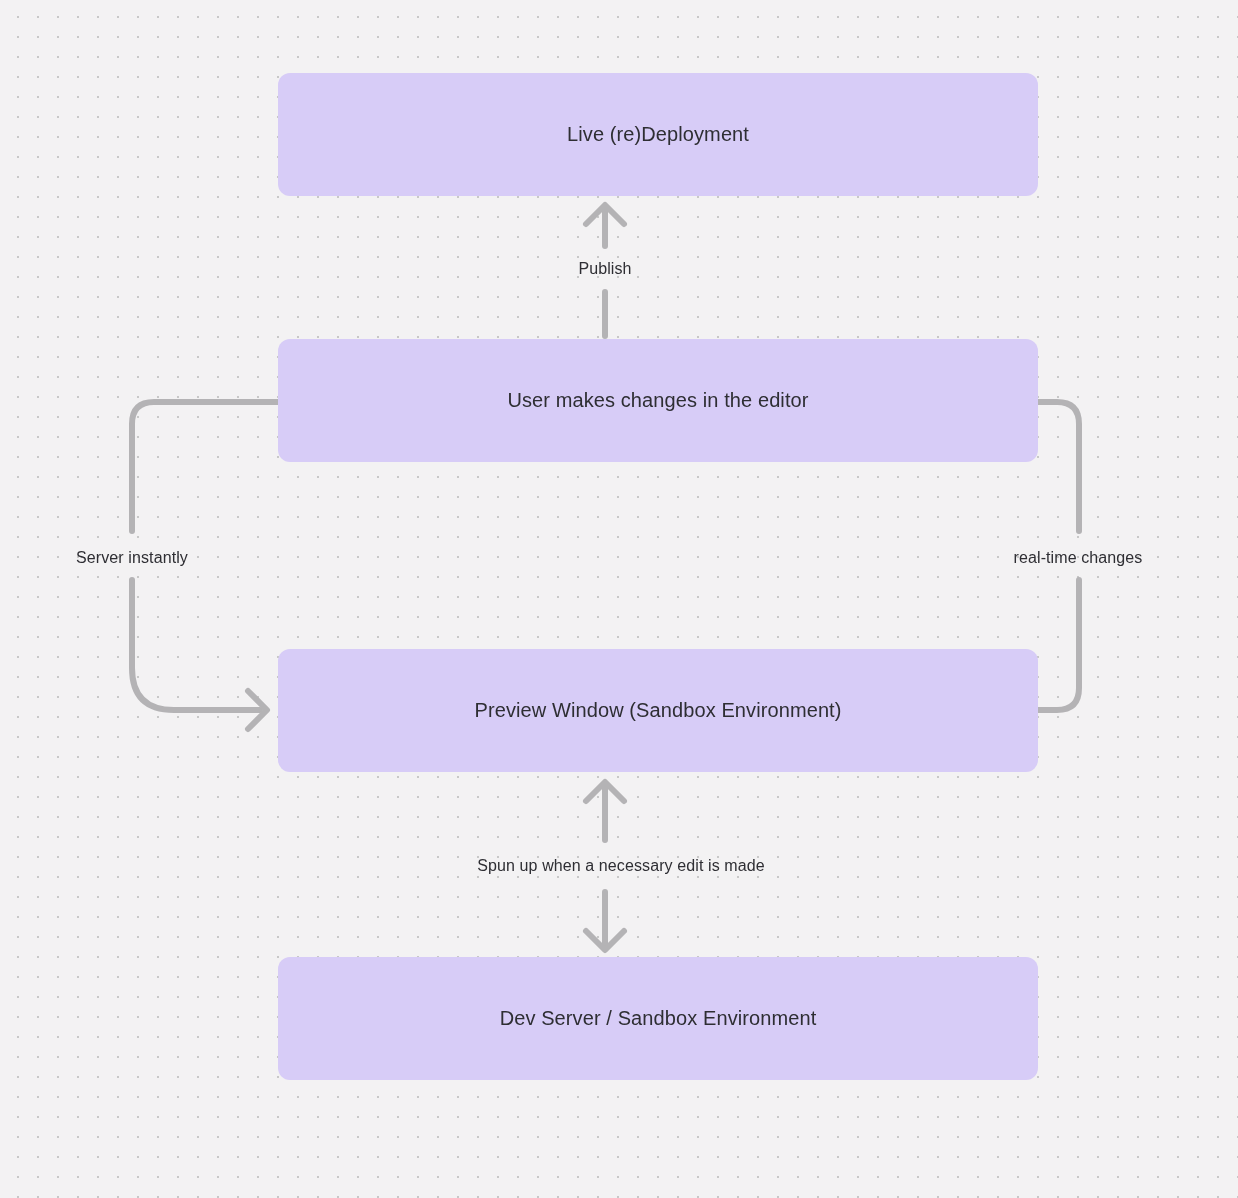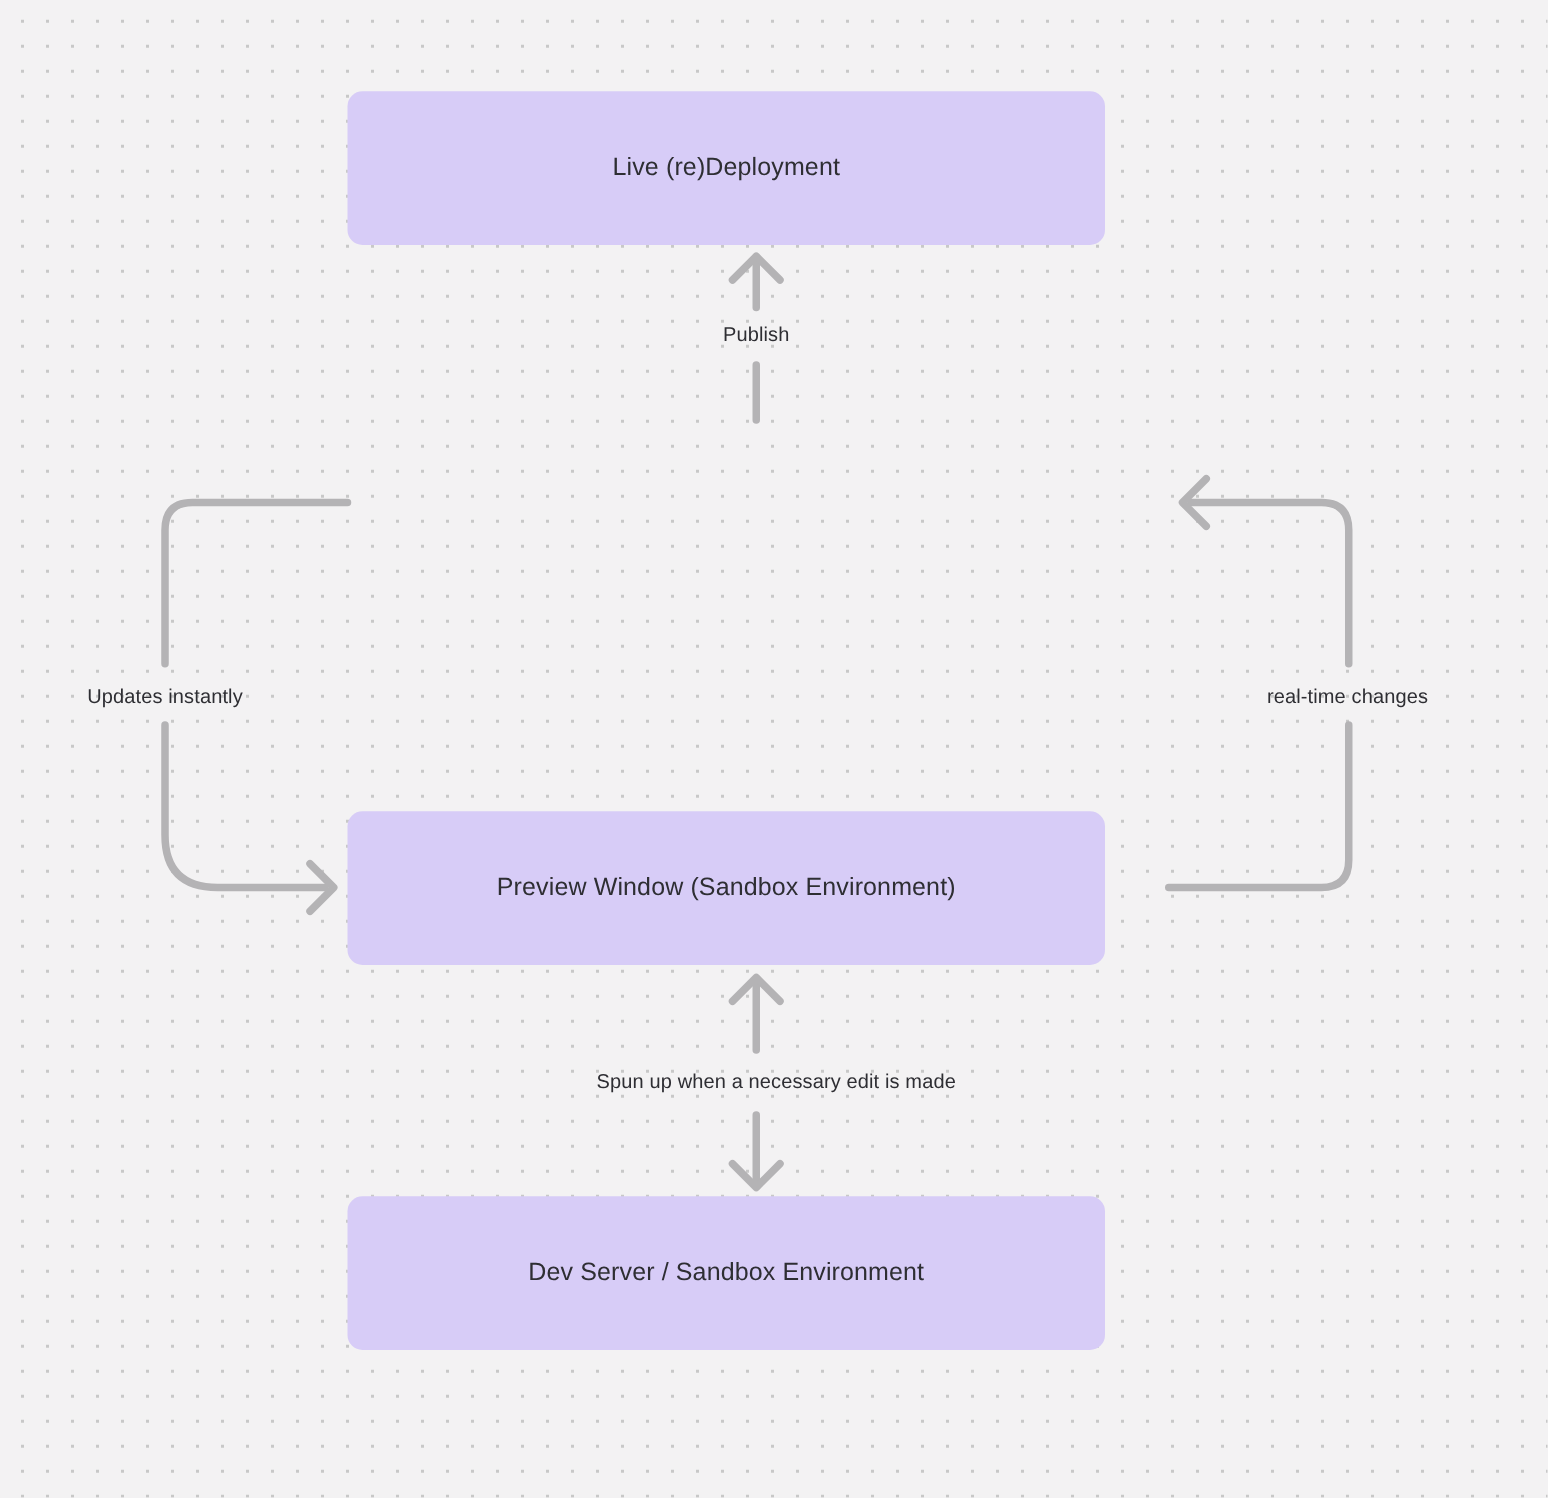--- a/index.html
+++ b/index.html
@@ -34,21 +34,21 @@
   .edges-layer path{
     fill:none;
     stroke:var(--arrow);
     stroke-width:6;
     stroke-linecap:round;
     stroke-linejoin:round;
   }
   .node{
     position:absolute;
     left:278px;
-    width:606px;
+    width:760px;
     height:123px;
     background:var(--node-fill);
     border-radius:12px;
     display:flex;
     align-items:center;
     justify-content:center;
     text-align:center;
     font-size:20px;
     color:var(--text);
     letter-spacing:0.1px;
@@ -98,26 +98,27 @@
     <g>
       <path d="M605 784 L605 840"></path>
       <path d="M586 801 L605 782 L624 801"></path>
       <path d="M605 892 L605 945"></path>
       <path d="M586 931 L605 950 L624 931"></path>
     </g>
   </svg>
 
   <div class="node node-live-deployment">Live (re)Deployment</div>
 
+  <div class="node node-editor">User makes changes in the editor</div>
 
   <div class="node node-preview-window">Preview Window (Sandbox Environment)</div>
 
   <div class="node node-dev-server">Dev Server / Sandbox Environment</div>
 
   <div class="edge-label label-publish">Publish</div>
 
-  <div class="edge-label label-updates-instantly">Updates instantly</div>
+  <div class="edge-label label-updates-instantly">Server instantly</div>
 
   <div class="edge-label label-realtime-feedback">real-time changes</div>
 
   <div class="edge-label label-spun-up">Spun up when a necessary edit is made</div>
 
 </div>
 
 </body></html>

